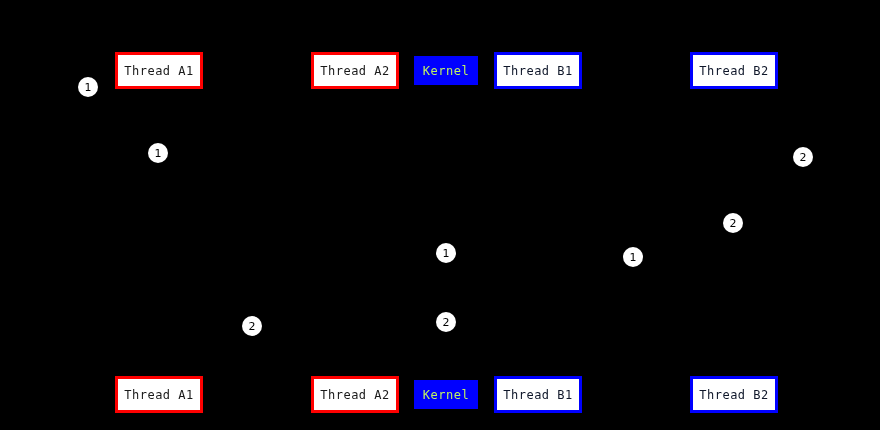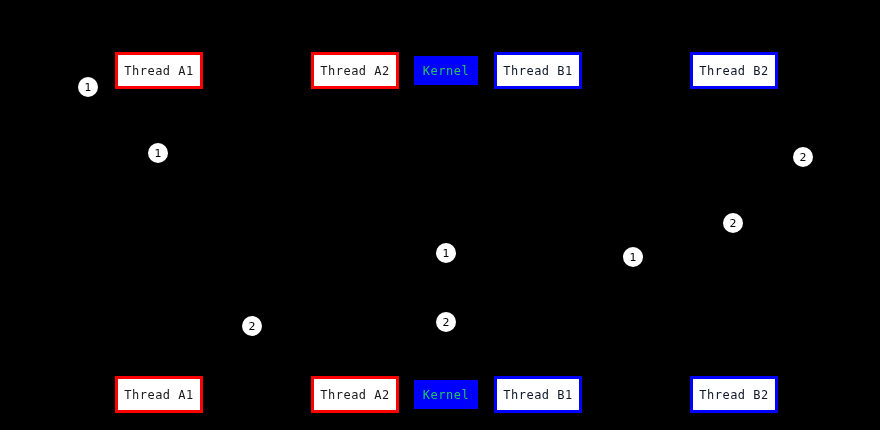--- a/index.html
+++ b/index.html
@@ -44,21 +44,21 @@
     color: #1a1a1a;
   }
   .participant.blue {
     border: 3px solid #0000ff;
     background: #ffffff;
     color: #0f172a;
   }
   .participant.solid-blue {
     border: none;
     background: #0000ff;
-    color: #22c55e;
+    color: #bef264;
   }
 
   
   .step {
     position: absolute;
     width: 20px;
     height: 20px;
     border-radius: 50%;
     background: #ffffff;
     color: #000000;

